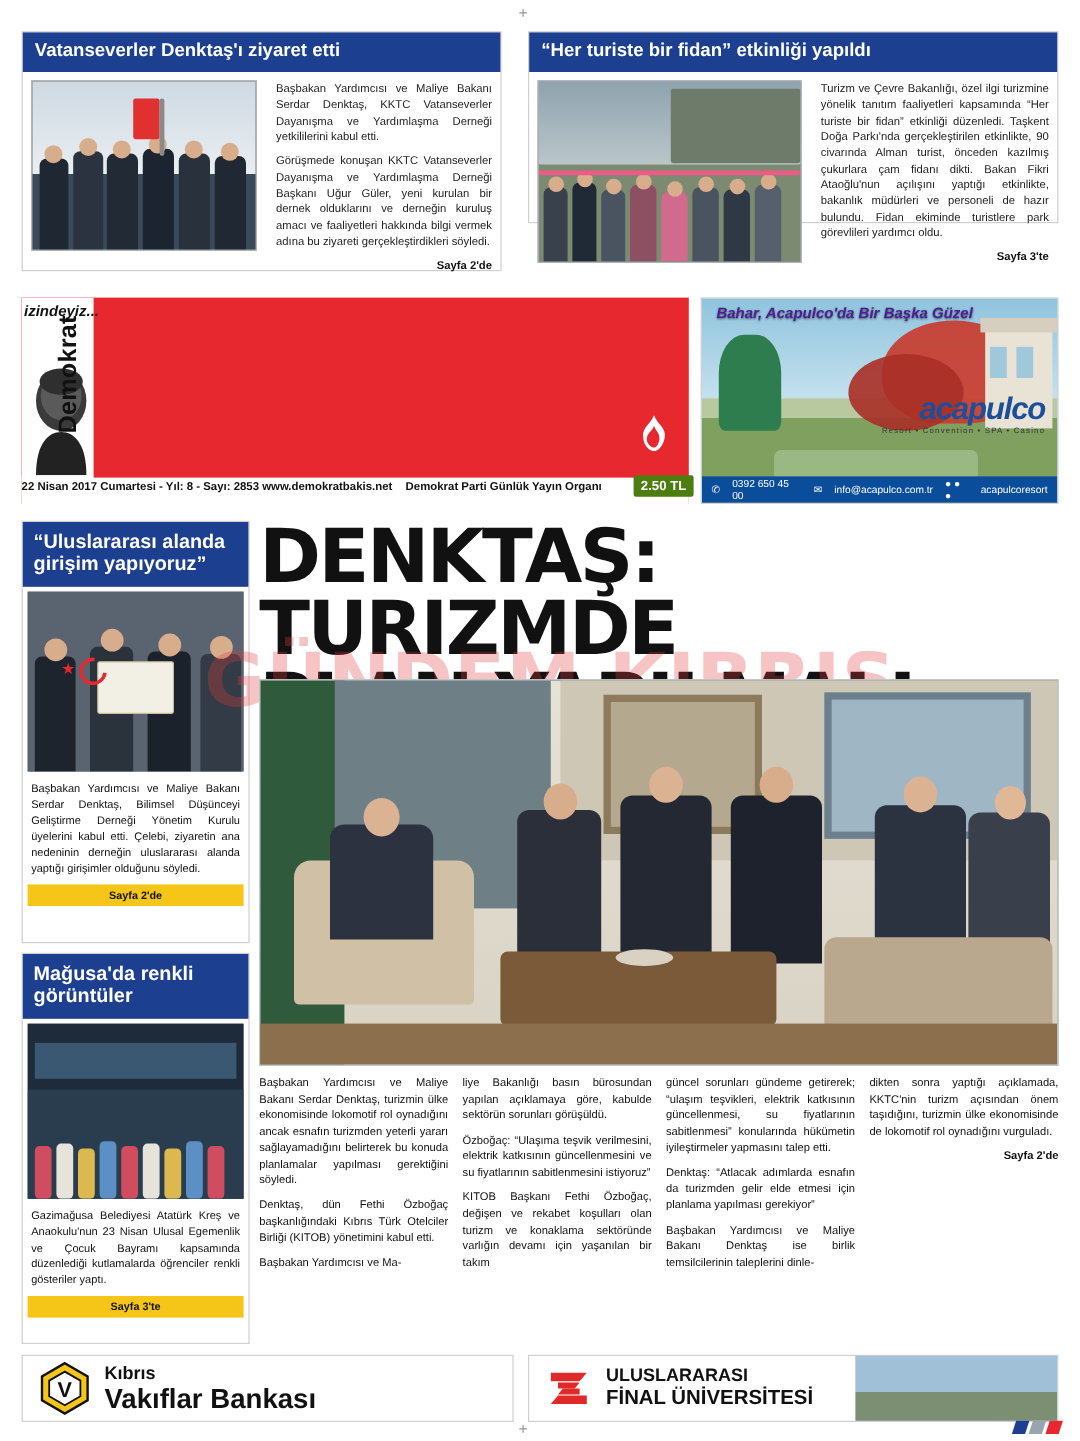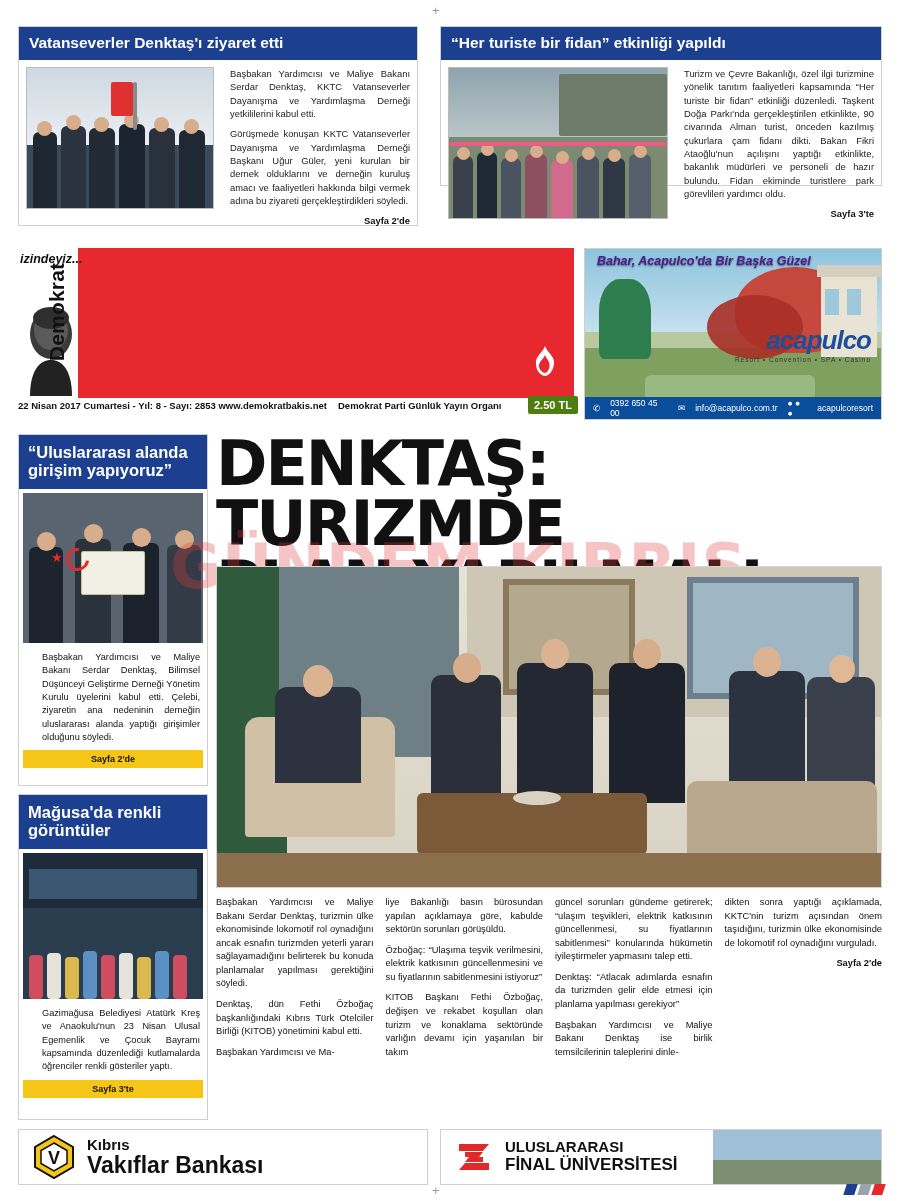--- a/index.html
+++ b/index.html
@@ -39,21 +39,21 @@
   .ad-acap-title{position:absolute;left:12px;top:5px;color:#4c1d95;font-style:italic;font-weight:bold;font-size:12.5px;text-shadow:0 1px 2px rgba(0,0,0,.6);z-index:4;}
   .ad-acap-logo{position:absolute;right:10px;top:76px;z-index:5;text-align:right;}
   .ad-acap-logo .word{color:#1b4f9c;font-weight:bold;font-size:26px;font-style:italic;letter-spacing:-1px;}
   .ad-acap-logo .sub{color:#333;font-size:6.5px;letter-spacing:1px;}
   .ad-acap-bar{position:absolute;left:0;bottom:0;width:100%;height:22px;background:#0a4e9b;color:#fff;font-size:8.5px;display:flex;align-items:center;gap:10px;padding:0 8px;box-sizing:border-box;}
 
   
   .lbox{position:absolute;left:18px;width:190px;border:1px solid #cfcfcf;box-sizing:border-box;background:#fff;}
   .lbox-head{background:#1d3f8f;color:#fff;font-weight:bold;font-size:16.5px;line-height:1.12;padding:8px 9px 9px 9px;}
   .lbox-photo{height:120px;background:#4b5b66;margin:4px;position:relative;overflow:hidden;}
-  .lbox-text{font-size:9.2px;line-height:1.45;text-align:justify;padding:4px 7px 6px 7px;margin-left:16px;}
+  .lbox-text{font-size:9.2px;line-height:1.45;text-align:justify;padding:4px 7px 6px 7px;}
   .yellowbar{background:#f5c518;color:#111;font-weight:bold;font-size:9px;text-align:center;padding:4px 0;margin:0 4px 5px 4px;}
 
   
   .headline{position:absolute;left:216px;top:434px;width:666px;}
   .headline .l1,.headline .l2{font-family:"DejaVu Sans",sans-serif;font-weight:bold;font-size:62px;line-height:60px;letter-spacing:-2px;color:#111;}
   .watermark{position:absolute;left:170px;top:530px;width:740px;font-size:62px;font-weight:bold;color:rgba(226,60,60,.30);letter-spacing:1px;font-family:"DejaVu Sans",sans-serif;pointer-events:none;}
 
   .mainphoto{position:absolute;left:216px;top:566px;width:666px;height:322px;background:#5d6f77;overflow:hidden;border:1px solid #d5d5d5;box-sizing:border-box;}
 
   

